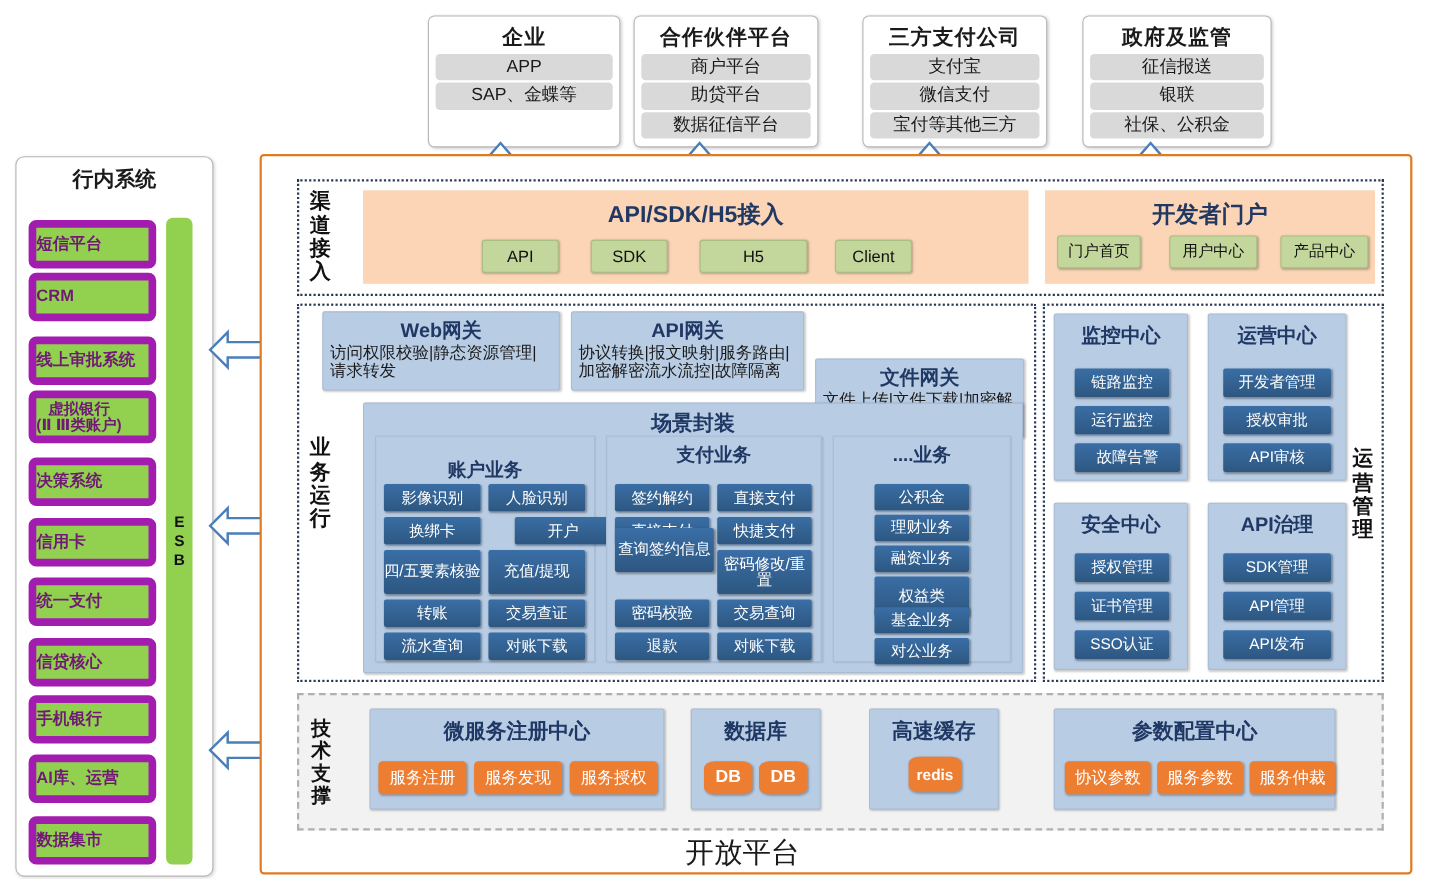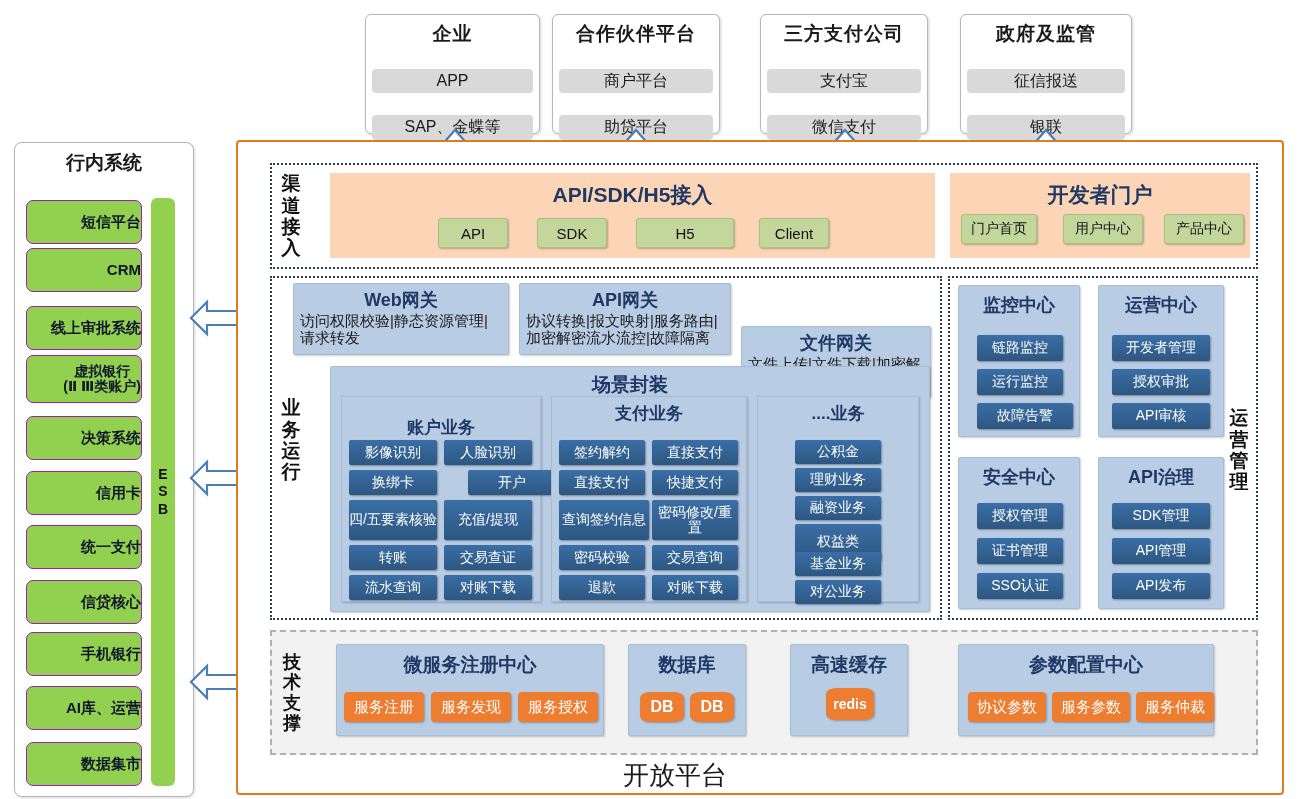--- a/index.html
+++ b/index.html
@@ -12,39 +12,39 @@
     position:relative;
   }
   
   .abs{position:absolute;box-sizing:border-box;}
 
   
   .topbox{
     border:1px solid #b8b8b8;border-radius:6px;background:#fff;
     box-shadow:1px 1px 3px rgba(0,0,0,.18);
     padding:6px 8px 8px 8px;
-    display:flex;flex-direction:column;align-items:center;gap:22px;
+    display:flex;flex-direction:column;align-items:center;gap:2px;margin-left:24px;
   }
   .topbox .t{font-weight:bold;font-size:19px;color:#1a1a1a;letter-spacing:1px;}
   .topbox .chip{
     width:100%;background:#d9d9d9;border-radius:4px;
     font-size:16px;color:#1a1a1a;text-align:center;padding:3px 2px;
     line-height:1.15;
   }
 
   
   #inbank{
     border:1px solid #b5b5b5;border-radius:8px;background:#fff;
     box-shadow:1px 1px 3px rgba(0,0,0,.15);
   }
   #inbank .title{font-weight:bold;font-size:19px;text-align:center;margin-top:7px;}
   .greenchip{
-    background:#92d050;border-radius:7px;border:1px solid #a21caf;
-    font-weight:bold;font-size:15px;color:#0f172a;
-    display:flex;align-items:center;justify-content:flex-end;text-align:center;
+    background:#92d050;border-radius:7px;border:7px solid #a21caf;
+    font-weight:bold;font-size:15px;color:#701a75;
+    display:flex;align-items:center;justify-content:flex-start;text-align:center;
     line-height:1.05;
   }
   #esb{
     background:#92d050;border-radius:6px;
     display:flex;flex-direction:column;align-items:center;justify-content:center;
     font-weight:bold;font-size:14px;color:#111;line-height:1.25;letter-spacing:0;
   }
 
   
   #platform{border:2px solid #e07b1e;border-radius:4px;background:#fff;}
@@ -309,21 +309,21 @@
 
 <div class="abs subpanel" style="left:551px;top:396px;width:196px;height:206px;">
   <div class="subhead" style="margin-top:5px;">支付业务</div>
 </div>
 <div class="abs darkbtn" style="left:559px;top:440px;width:86px;height:25px;">
     <span>签约解约</span>
   </div>
 <div class="abs darkbtn" style="left:559px;top:470px;width:86px;height:25px;">
     <span>直接支付</span>
   </div>
-<div class="abs darkbtn" style="left:559px;top:500px;width:90px;height:40px;">
+<div class="abs darkbtn" style="left:559px;top:480px;width:90px;height:40px;">
     <span>查询签约信息</span>
   </div>
 <div class="abs darkbtn" style="left:559px;top:545px;width:86px;height:25px;">
     <span>密码校验</span>
   </div>
 <div class="abs darkbtn" style="left:559px;top:575px;width:86px;height:25px;">
     <span>退款</span>
   </div>
 <div class="abs darkbtn" style="left:652px;top:440px;width:86px;height:25px;">
     <span>直接支付</span>

